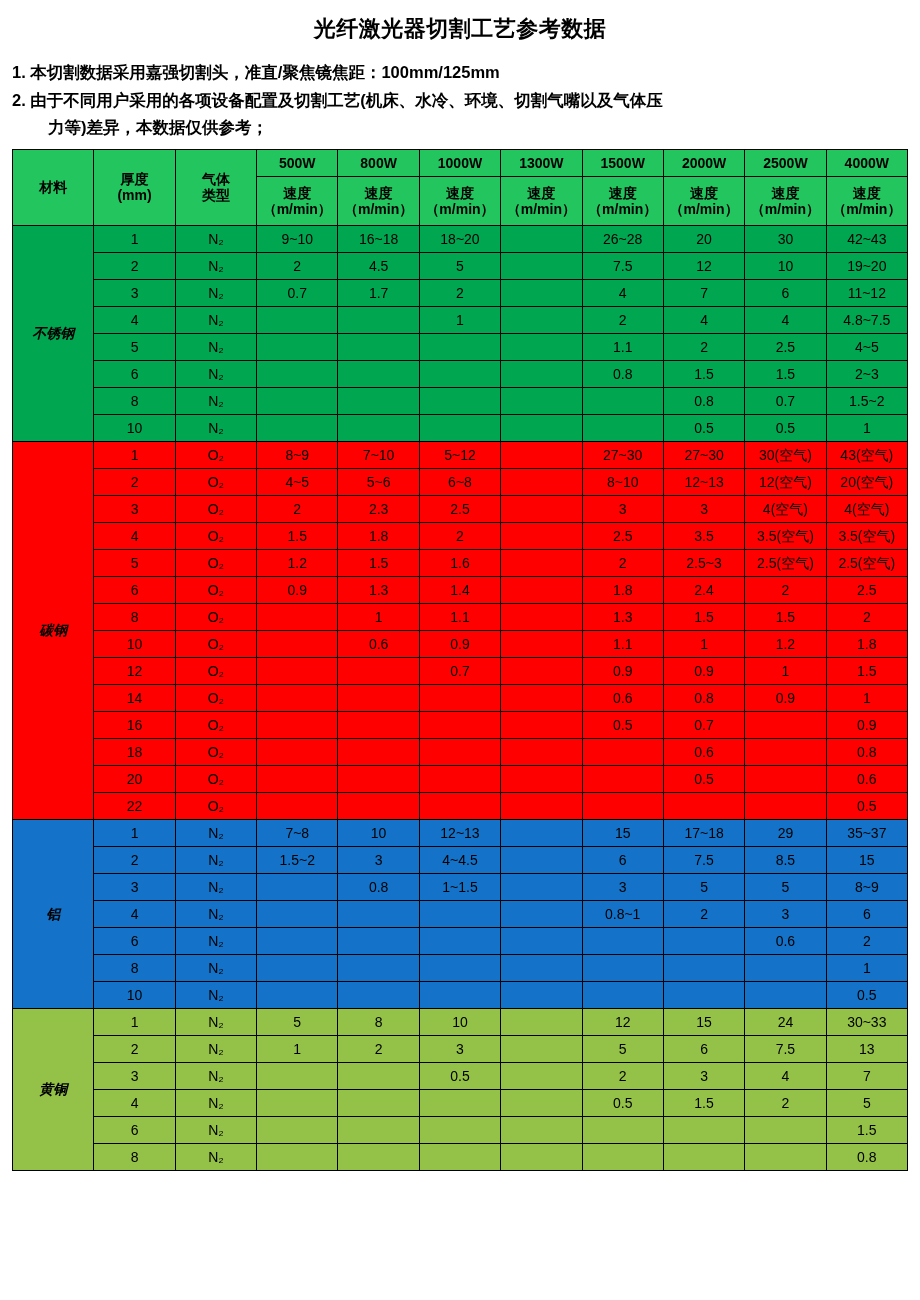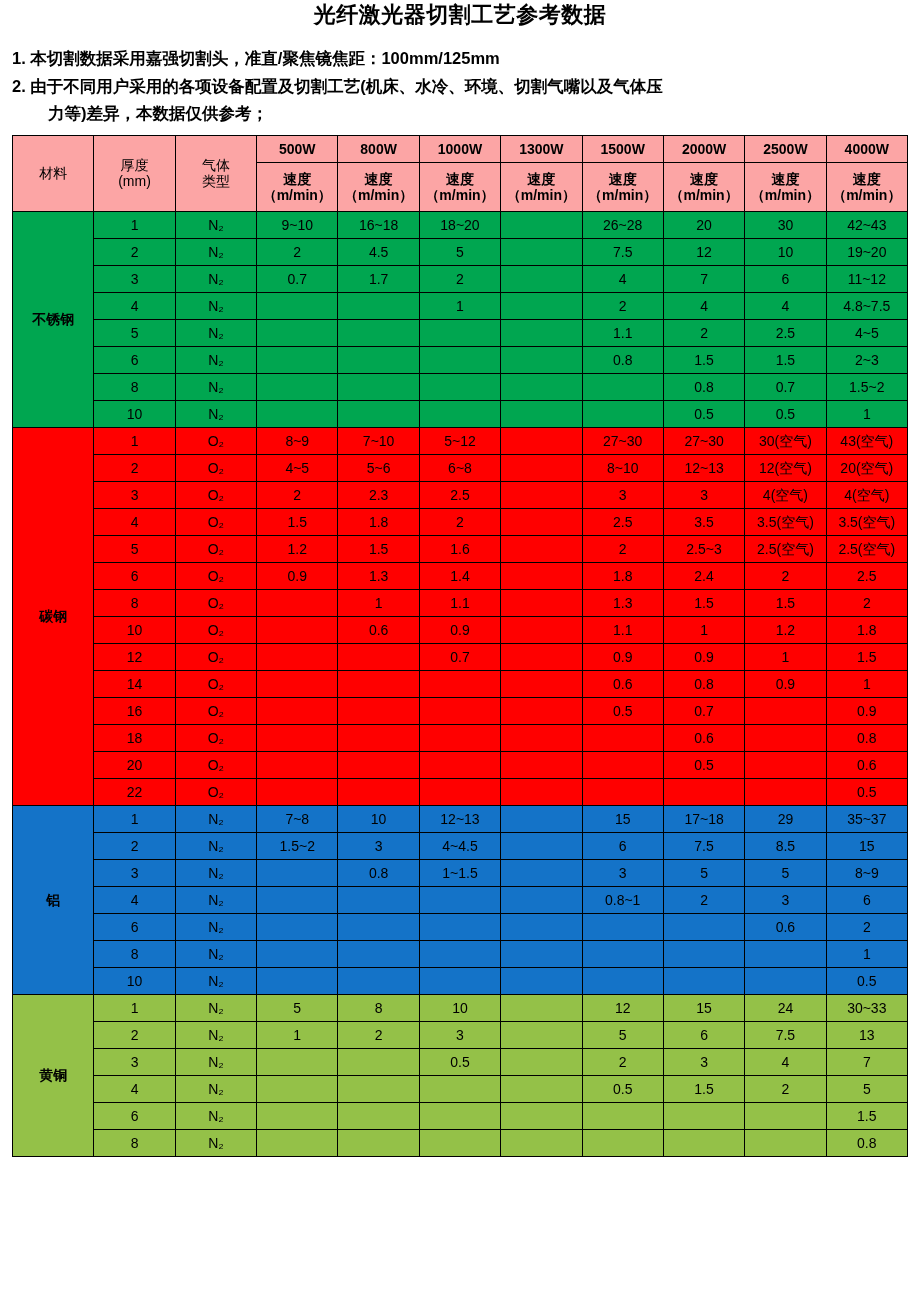--- a/index.html
+++ b/index.html
@@ -18,20 +18,21 @@
     width: 920px;
     height: 1300px;
     box-sizing: border-box;
     padding: 0;
     position: relative;
   }
   .title {
     text-align: center;
     font-size: 22px;
     font-weight: bold;
+    margin-top: 14px;
     margin-bottom: 10px;
     letter-spacing: 0.5px;
   }
   .notes {
     margin: 16px 12px 8px 12px;
     font-size: 16.5px;
     font-weight: bold;
     line-height: 1.55;
   }
   .note {
@@ -51,44 +52,45 @@
   table.maintable td, table.maintable th {
     border: 1px solid #000;
     text-align: center;
     vertical-align: middle;
     font-size: 14px;
     padding: 1px 2px;
     line-height: 1.15;
   }
   thead th {
     font-weight: bold;
-    background: #fca5a5;
+    background: #22c55e;
   }
   .hdr-power {
     font-size: 15px;
     font-weight: bold;
     height: 24px;
   }
   .hdr-speed {
     font-size: 14.5px;
     font-weight: bold;
     height: 46px;
   }
   .hdr-speed .l1 { display:block; }
   .hdr-speed .l2 { display:block; }
   .corner {
     font-size: 15px;
-    font-weight: normal;
+    font-weight: bold;
   }
   .corner .l1 { display:block; }
   .corner .l2 { display:block; }
   td.matname {
     font-size: 16px;
     font-weight: bold;
     width: 62px;
+    font-style: italic;
   }
   td.thick {
     width: 50px;
     font-size: 14px;
   }
   td.gas {
     width: 52px;
     font-size: 14px;
   }
   .row-h {

